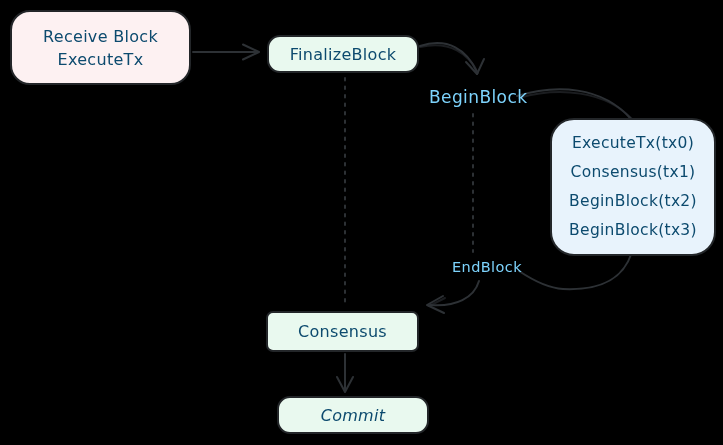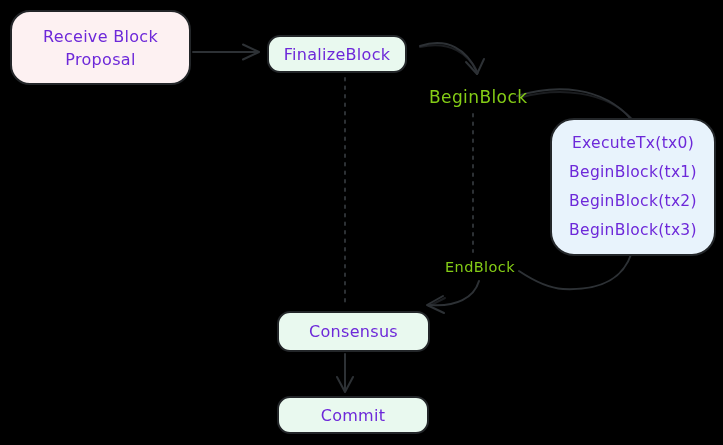--- a/index.html
+++ b/index.html
@@ -4,31 +4,31 @@
 <style>
   html,body{margin:0;padding:0;background:#000;}
   .canvas{
     position:relative;width:723px;height:445px;background:#000;overflow:hidden;
     font-family:"DejaVu Sans",sans-serif;
   }
   .edges{position:absolute;left:0;top:0;width:723px;height:445px;}
   .node{
     position:absolute;box-sizing:border-box;border:2.5px solid #232629;
     display:flex;align-items:center;justify-content:center;
-    text-align:center;color:#6d28d9;font-size:16px;letter-spacing:.3px;
+    text-align:center;color:#0c4a6e;font-size:16px;letter-spacing:.3px;
   }
   .node-pink{background:#fdf1f2;border-radius:20px;}
   .node-green{background:#e9f9ef;border-radius:13px;}
   .node-blue{background:#e8f3fc;border-radius:24px;}
   .exec-lines{display:flex;flex-direction:column;gap:0;line-height:29px;font-size:15.5px;}
   .edge-label{
-    position:absolute;color:#84cc16;font-size:17px;letter-spacing:.4px;
+    position:absolute;color:#7dd3fc;font-size:17px;letter-spacing:.4px;
     white-space:nowrap;
   }
-  .edge-label.small{font-size:14.5px;}
+  .edge-label.small{font-size:14.5px;margin-left:7px;}
   .two-line{line-height:23px;}
 </style>
 </head>
 <body>
 
 <div class="canvas">
 
   <svg class="edges" viewBox="0 0 723 445" fill="none" stroke="#2d3135" stroke-width="2" stroke-linecap="round" stroke-linejoin="round">
 
     <g>
@@ -64,42 +64,42 @@
 
     <g>
       <path d="M345,354 L345,390"></path>
       <path d="M337,377 L345,392 L353,377"></path>
     </g>
   </svg>
 
   <div class="node node-pink two-line" style="left:10px;top:10px;width:181px;height:75px;">
     <div>
       <div>Receive Block</div>
-      <div>Proposal</div>
+      <div>ExecuteTx</div>
     </div>
   </div>
 
-  <div class="node node-green" style="left:267px;top:35px;width:140px;height:38px;">
+  <div class="node node-green" style="left:267px;top:35px;width:152px;height:38px;">
     <span>FinalizeBlock</span>
   </div>
 
   <div class="edge-label" style="left:429px;top:87px;">BeginBlock</div>
 
   <div class="node node-blue" style="left:550px;top:118px;width:166px;height:138px;">
     <div class="exec-lines">
       <div>ExecuteTx(tx0)</div>
-      <div>BeginBlock(tx1)</div>
+      <div>Consensus(tx1)</div>
       <div>BeginBlock(tx2)</div>
       <div>BeginBlock(tx3)</div>
     </div>
   </div>
 
   <div class="edge-label small" style="left:445px;top:259px;">EndBlock</div>
 
-  <div class="node node-green" style="left:277px;top:311px;width:153px;height:41px;">
+  <div class="node node-green" style="left:266px;top:311px;width:153px;height:41px;border-radius:7px;">
     <span>Consensus</span>
   </div>
 
-  <div class="node node-green" style="left:277px;top:396px;width:152px;height:38px;">
+  <div class="node node-green" style="left:277px;top:396px;width:152px;height:38px;font-style:italic;">
     <span>Commit</span>
   </div>
 
 </div>
 
 </body></html>

